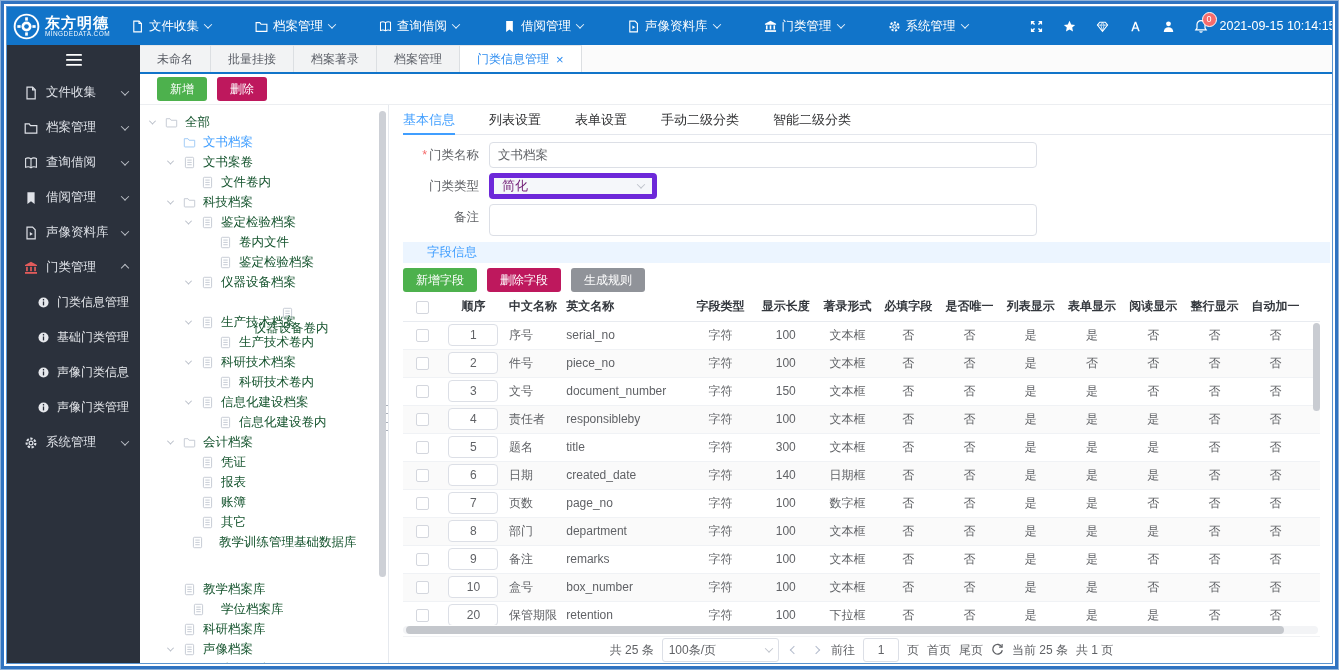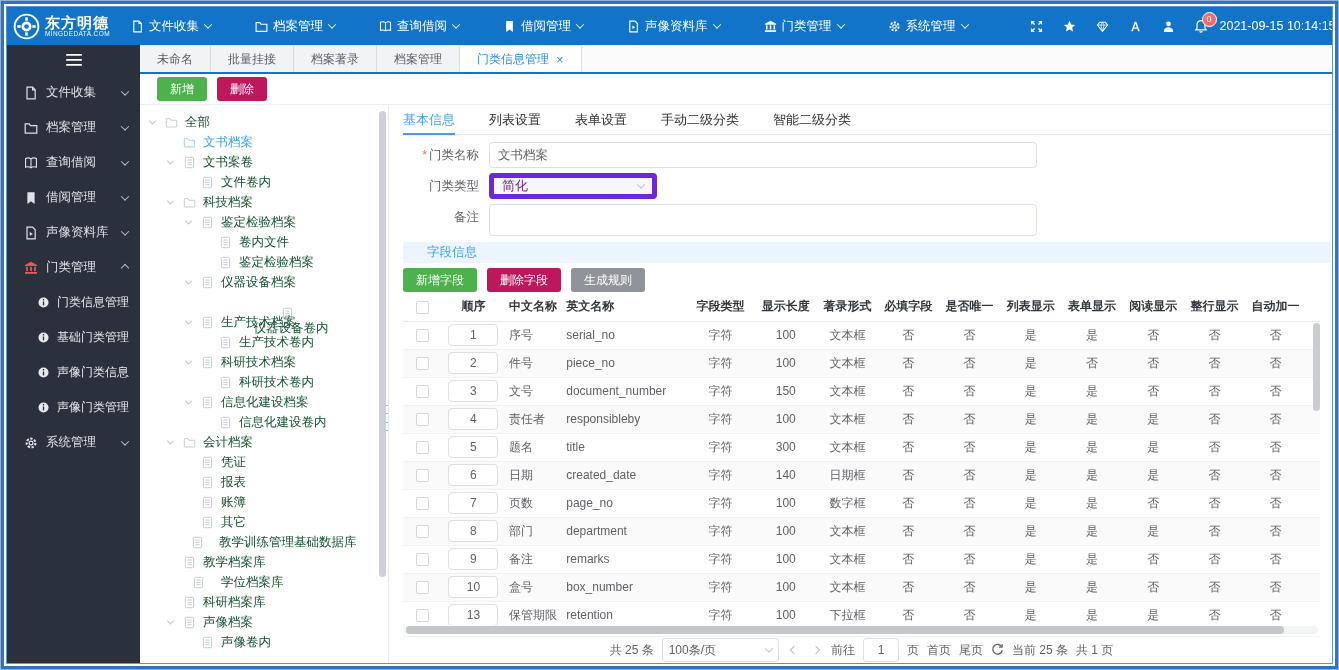--- a/index.html
+++ b/index.html
@@ -704,21 +704,21 @@
                         <i class="chev down"></i>
                       </span>
     <span class="tic">
                         <svg viewBox="0 0 14 14" fill="none" stroke="currentColor" stroke-width="1">
                           <rect x="2.6" y="1.4" width="8.8" height="11.2" rx="1"></rect>
                           <path d="M4.6 4.4h4.8M4.6 6.9h4.8M4.6 9.4h4.8"></path>
                         </svg>
                       </span>
     <span class="lbl">教学训练管理基础数据库</span>
   </div>
-                    <div class="tree-item" style="padding-left: 20px;">
+                    <div class="tree-item" style="padding-left: 20px; margin-top: 27px;">
     <span class="arr" style="visibility: hidden;">
                         <i class="chev down"></i>
                       </span>
     <span class="tic">
                         <svg viewBox="0 0 14 14" fill="none" stroke="currentColor" stroke-width="1">
                           <rect x="2.6" y="1.4" width="8.8" height="11.2" rx="1"></rect>
                           <path d="M4.6 4.4h4.8M4.6 6.9h4.8M4.6 9.4h4.8"></path>
                         </svg>
                       </span>
     <span class="lbl">教学档案库</span>
@@ -1032,21 +1032,21 @@
                           <td>否</td>
                           <td>是</td>
                           <td>是</td>
                           <td>否</td>
                           <td>否</td>
                           <td>否</td>
                           <td></td>
                         </tr>
                         <tr>
                           <td><span class="cbx"></span></td>
-                          <td><span class="order-box">13</span></td>
+                          <td><span class="order-box">20</span></td>
                           <td class="tl">保管期限</td>
                           <td class="tl">retention</td>
                           <td>字符</td>
                           <td>100</td>
                           <td>下拉框</td>
                           <td>否</td>
                           <td>否</td>
                           <td>是</td>
                           <td>是</td>
                           <td>是</td>

